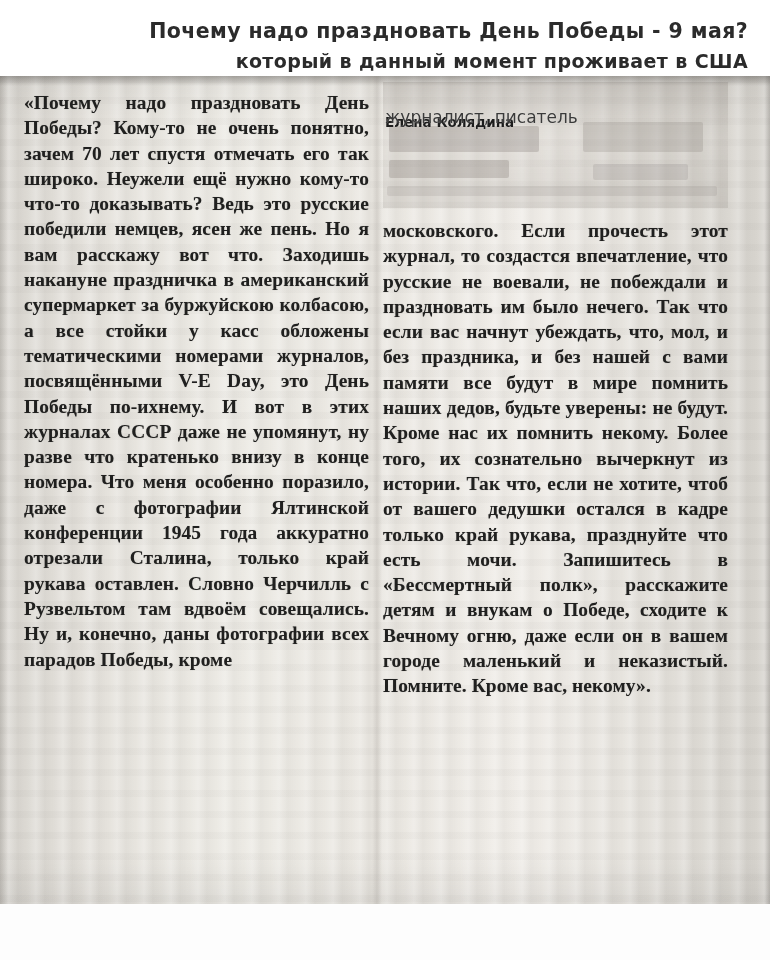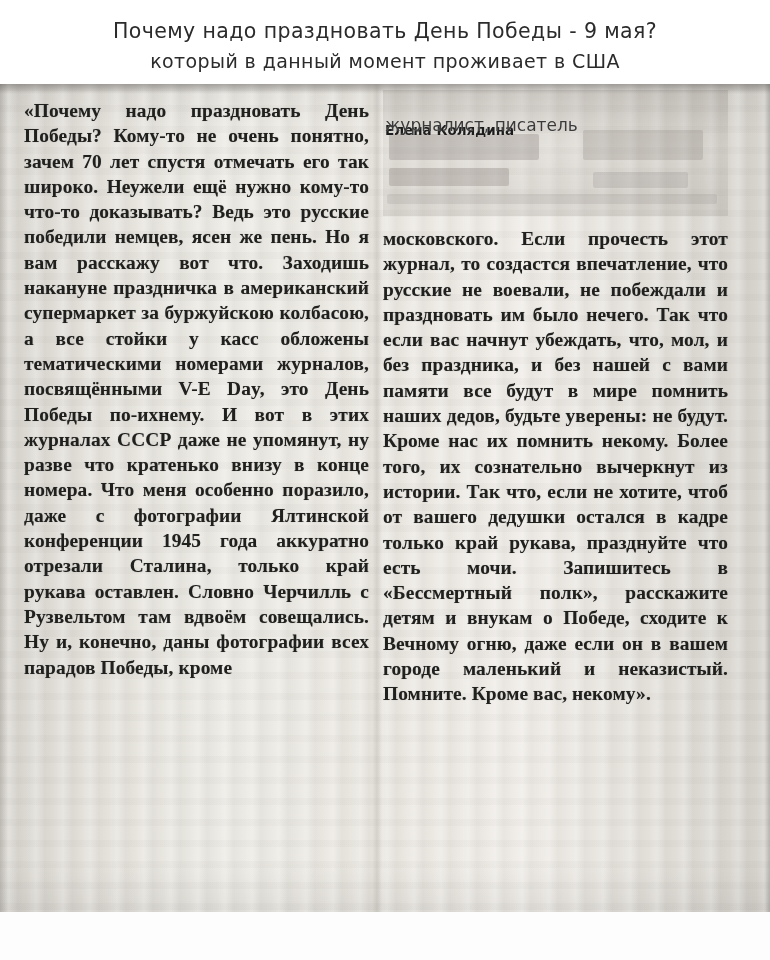--- a/index.html
+++ b/index.html
@@ -17,23 +17,24 @@
   .page {
     position: relative;
     width: 770px;
     height: 960px;
     background: #fdfdfd;
     box-sizing: border-box;
   }
 
   
   .headline {
-    padding: 16px 22px 8px 22px;
-    text-align: center;
+    padding: 16px 22px 0 22px;
+    text-align: right;
     background: #ffffff;
+    font-weight: bold;
   }
   .headline-line {
     font-family: "DejaVu Sans", sans-serif;
     font-size: 20.5px;
     line-height: 30px;
     letter-spacing: 0.4px;
     color: #2b2b2b;
     white-space: nowrap;
   }
   .headline-line.l2 { font-size: 19.5px; }

